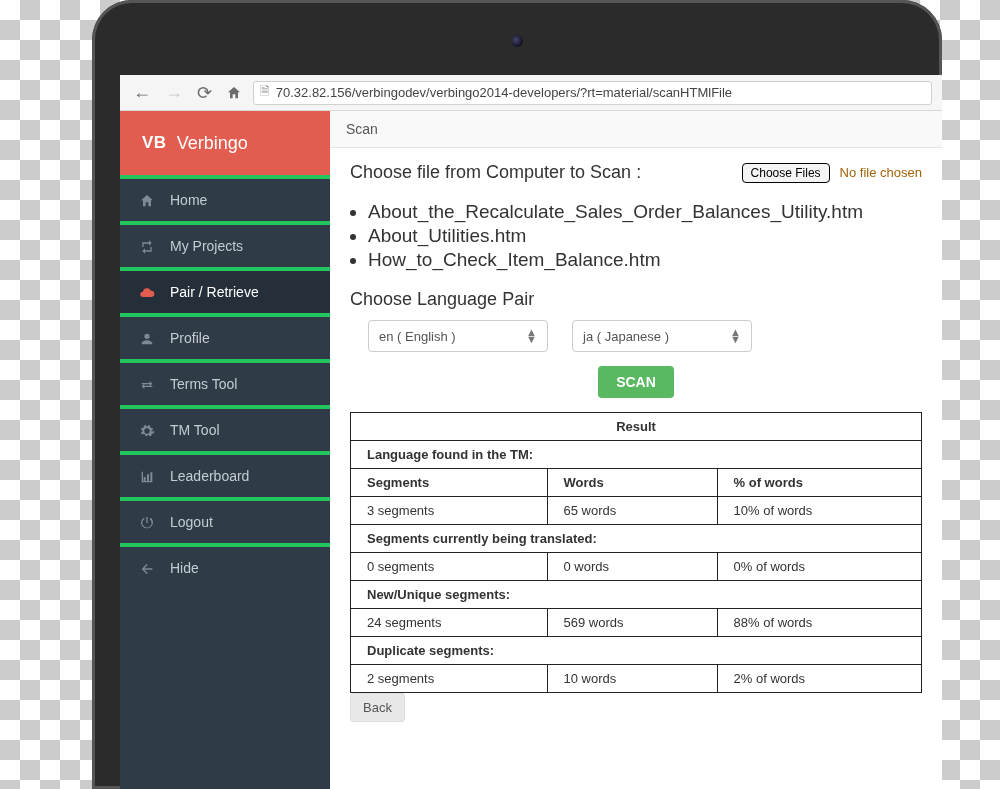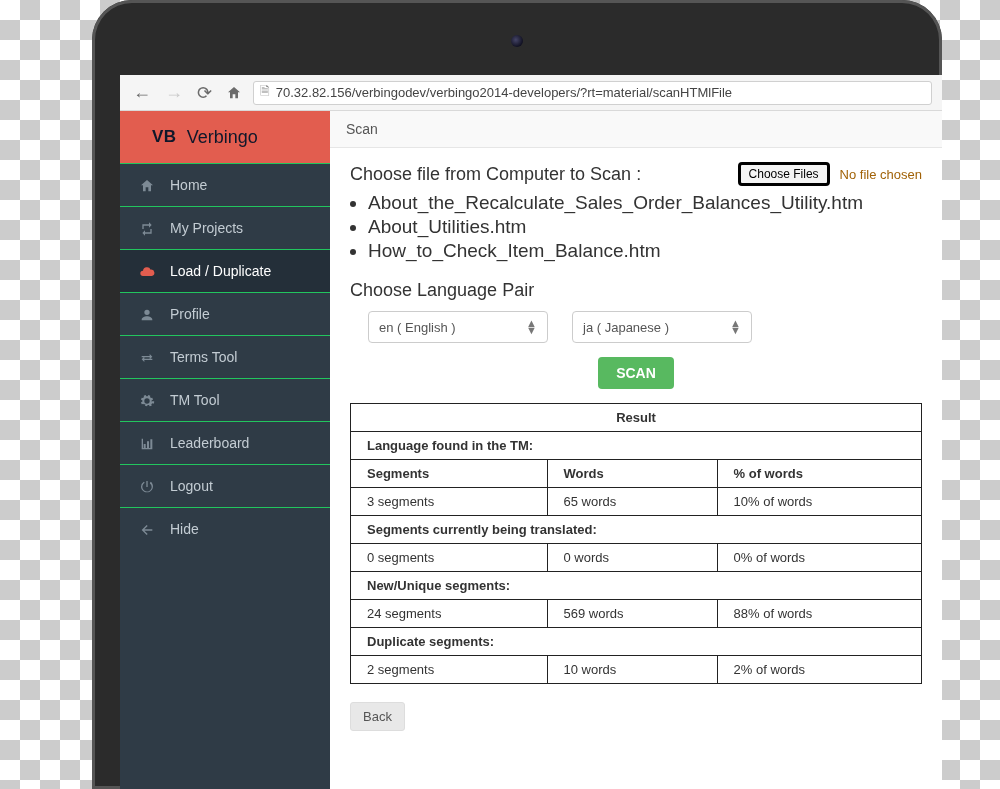--- a/index.html
+++ b/index.html
@@ -74,38 +74,38 @@
   .sidebar {
     width: 210px;
     background: #2f3b46;
     color: #c9d1d8;
     display: flex;
     flex-direction: column;
     flex-shrink: 0;
   }
   .brand {
     background: #e25d4f;
-    color: #0f172a;
-    height: 52px;
-    display: flex;
-    align-items: center;
-    padding: 0 32px;
+    color: #ffffff;
+    height: 64px;
+    display: flex;
+    align-items: center;
+    padding: 0 22px;
     gap: 10px;
   }
   .brand .logo { font-weight: 800; font-size: 17px; letter-spacing: 0.5px; }
   .brand .name { font-size: 18px; font-weight: 400; }
   .nav-item {
     display: flex;
     align-items: center;
     gap: 14px;
     padding: 12px 18px;
     font-size: 14px;
     color: #c3ccd3;
     cursor: pointer;
-    border-top: 1px solid #22c55e;
+    border-top: 4px solid #22c55e;
   }
   .nav-item.active {
     background: #242f39;
     color: #fff;
   }
   .nav-item.active .nav-icon { color: #e25d4f; }
   .nav-icon {
     width: 18px;
     text-align: center;
     font-size: 15px;
@@ -118,25 +118,25 @@
   }
   .page-title {
     padding: 10px 16px;
     border-bottom: 1px solid #e6e6e6;
     color: #555;
     font-size: 14px;
     background:#f9f9f9;
   }
   .content { padding: 14px 20px; color: #333; }
   .section-label { font-size: 18px; margin: 18px 0 10px; color: #333; font-weight: 400;}
-  .file-row { display: flex; align-items: center; gap: 10px; margin-bottom: 6px;}
+  .file-row { display: flex; align-items: center; gap: 10px; margin-bottom: 18px;}
   .choose-btn {
     font-size: 12px;
     padding: 2px 8px;
-    border: 3px solid #000000;
+    border: 1px solid #000000;
     border-radius: 4px;
     background: #f4f4f4;
     cursor: pointer;
   }
   .file-status { font-size: 13px; color: #a16207; }
   .file-list { margin: 4px 0 12px 18px; font-size: 19px; color: #333; }
   .file-list li { margin: 2px 0; }
   .lang-row { display: flex; gap: 24px; margin: 10px 0 14px 18px;}
   .select {
     width: 180px;
@@ -179,21 +179,20 @@
     text-align: center;
     font-weight: 700;
   }
   table.result .section-row td {
     font-weight: 700;
   }
   table.result .col-row th {
     font-weight: 700;
   }
   .back-btn {
-    margin-top: 18px;
     background: #e8e8e8;
     border: 1px solid #ddd;
     border-radius: 3px;
     padding: 6px 12px;
     font-size: 13px;
     color: #555;
     cursor: pointer;
   }
   svg.ico { width: 16px; height: 16px; fill: currentColor; vertical-align: middle;}
 </style>
@@ -241,21 +240,21 @@
               </svg>
           </span>
           <span>My Projects</span>
         </div>
         <div class="nav-item active">
           <span class="nav-icon">
             <svg class="ico" viewBox="0 0 24 24">
                 <path d="M19 18H6a4 4 0 010-8 6 6 0 0111.5-1.5A4.5 4.5 0 0119 18z"></path>
               </svg>
           </span>
-          <span>Load / Duplicate</span>
+          <span>Pair / Retrieve</span>
         </div>
         <div class="nav-item">
           <span class="nav-icon">
             <svg class="ico" viewBox="0 0 24 24">
                 <path d="M12 12a4 4 0 100-8 4 4 0 000 8zm0 2c-4 0-8 2-8 5v1h16v-1c0-3-4-5-8-5z"></path>
               </svg>
           </span>
           <span>Profile</span>
         </div>
         <div class="nav-item">

